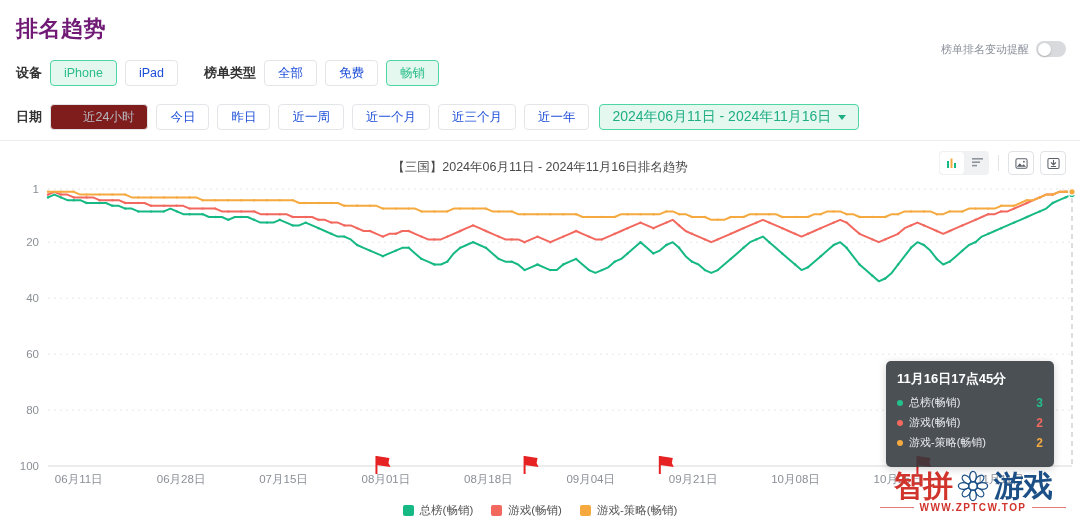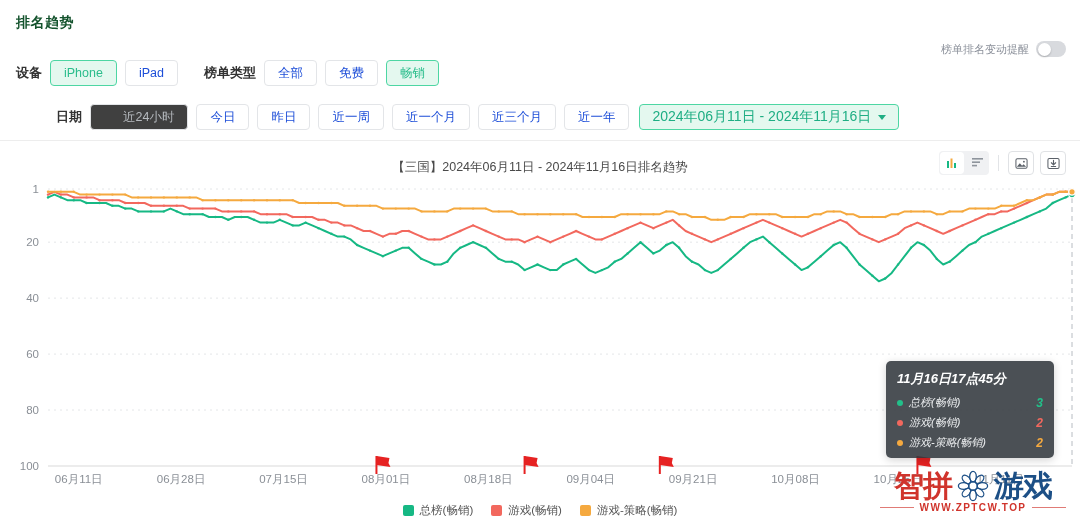--- a/index.html
+++ b/index.html
@@ -8,55 +8,55 @@
     background:#ffffff;
     font-family:"Liberation Sans","DejaVu Sans",sans-serif;
     color:#333;
     -webkit-font-smoothing:antialiased;
   }
   .page{position:relative;width:1080px;height:532px;}
 
   
   .page-title{
     position:absolute;left:16px;top:14px;
-    font-size:14px;font-weight:bold;color:#14532d;letter-spacing:.5px;
+    font-size:22px;font-weight:bold;color:#701a75;letter-spacing:.5px;
   }
   .alert-wrap{
     position:absolute;right:14px;top:15px;
     display:flex;align-items:center;gap:7px;margin-top:26px;
   }
   .alert-label{font-size:11px;color:#8a8f99;white-space:nowrap;}
   .switch{
     width:30px;height:16px;border-radius:8px;background:#d8dade;
     position:relative;flex:none;cursor:pointer;
   }
   .switch .knob{
     position:absolute;left:1.5px;top:1.5px;width:13px;height:13px;
     border-radius:50%;background:#fff;box-shadow:0 1px 2px rgba(0,0,0,.22);
   }
 
   
   .filter-row{position:absolute;left:16px;display:flex;align-items:center;}
   .row-device{top:60px;}
-  .row-date{top:104px;margin-left:40px;}
+  .row-date{top:104px;}
   .flabel{
     font-size:13px;font-weight:bold;color:#333;margin-right:8px;white-space:nowrap;text-align:center;
   }
   .flabel.second{margin-left:18px;}
   .chip{
     height:26px;min-width:40px;padding:0 13px;margin-right:8px;
     border:1px solid #e3e5e8;border-radius:4px;background:#fff;
     font-size:12.5px;color:#1d4ed8;
     display:flex;align-items:center;justify-content:center;
     cursor:pointer;box-sizing:border-box;white-space:nowrap;
   }
   .chip.active{
     background:#e4f8ef;border-color:#4dd6a3;color:#2bbd8c;
   }
-  .chip.muted{color:#b6babf;background:#404040;padding-left:32px;}
+  .chip.muted{color:#b6babf;background:#7f1d1d;padding-left:32px;}
   .chip.range{
     background:#e4f8ef;border-color:#4dd6a3;color:#1fae84;
     padding:0 12px;margin-left:2px;font-size:14px;
   }
   .chip.range .caret{
     margin-left:7px;border-left:4px solid transparent;border-right:4px solid transparent;
     border-top:5px solid #1fae84;display:inline-block;
   }
 
   
@@ -95,23 +95,22 @@
     display:flex;align-items:center;justify-content:center;gap:18px;
   }
   .legend-item{display:flex;align-items:center;gap:6px;cursor:pointer;}
   .legend-swatch{width:11px;height:11px;border-radius:2px;}
   .legend-text{font-size:11.5px;color:#555;}
 
   
   .tooltip{
     position:absolute;left:886px;top:220px;width:168px;
     background:rgba(50,56,62,.88);border-radius:5px;
-    padding:9px 11px 8px 11px;box-sizing:border-box;
+    padding:9px 11px 17px 11px;box-sizing:border-box;
     box-shadow:0 2px 8px rgba(0,0,0,.18);
-    font-style:italic;
   }
   .tt-time{font-size:13px;font-weight:bold;color:#fff;margin-bottom:7px;}
   .tt-row{display:flex;align-items:center;margin-top:5px;}
   .tt-dot{width:6px;height:6px;border-radius:50%;flex:none;margin-right:6px;}
   .tt-name{font-size:11px;color:#e8eaec;flex:1;white-space:nowrap;}
   .tt-val{font-size:12px;font-weight:bold;margin-left:6px;}
 
   
   .logo{
     position:absolute;right:8px;bottom:12px;width:198px;height:52px;

